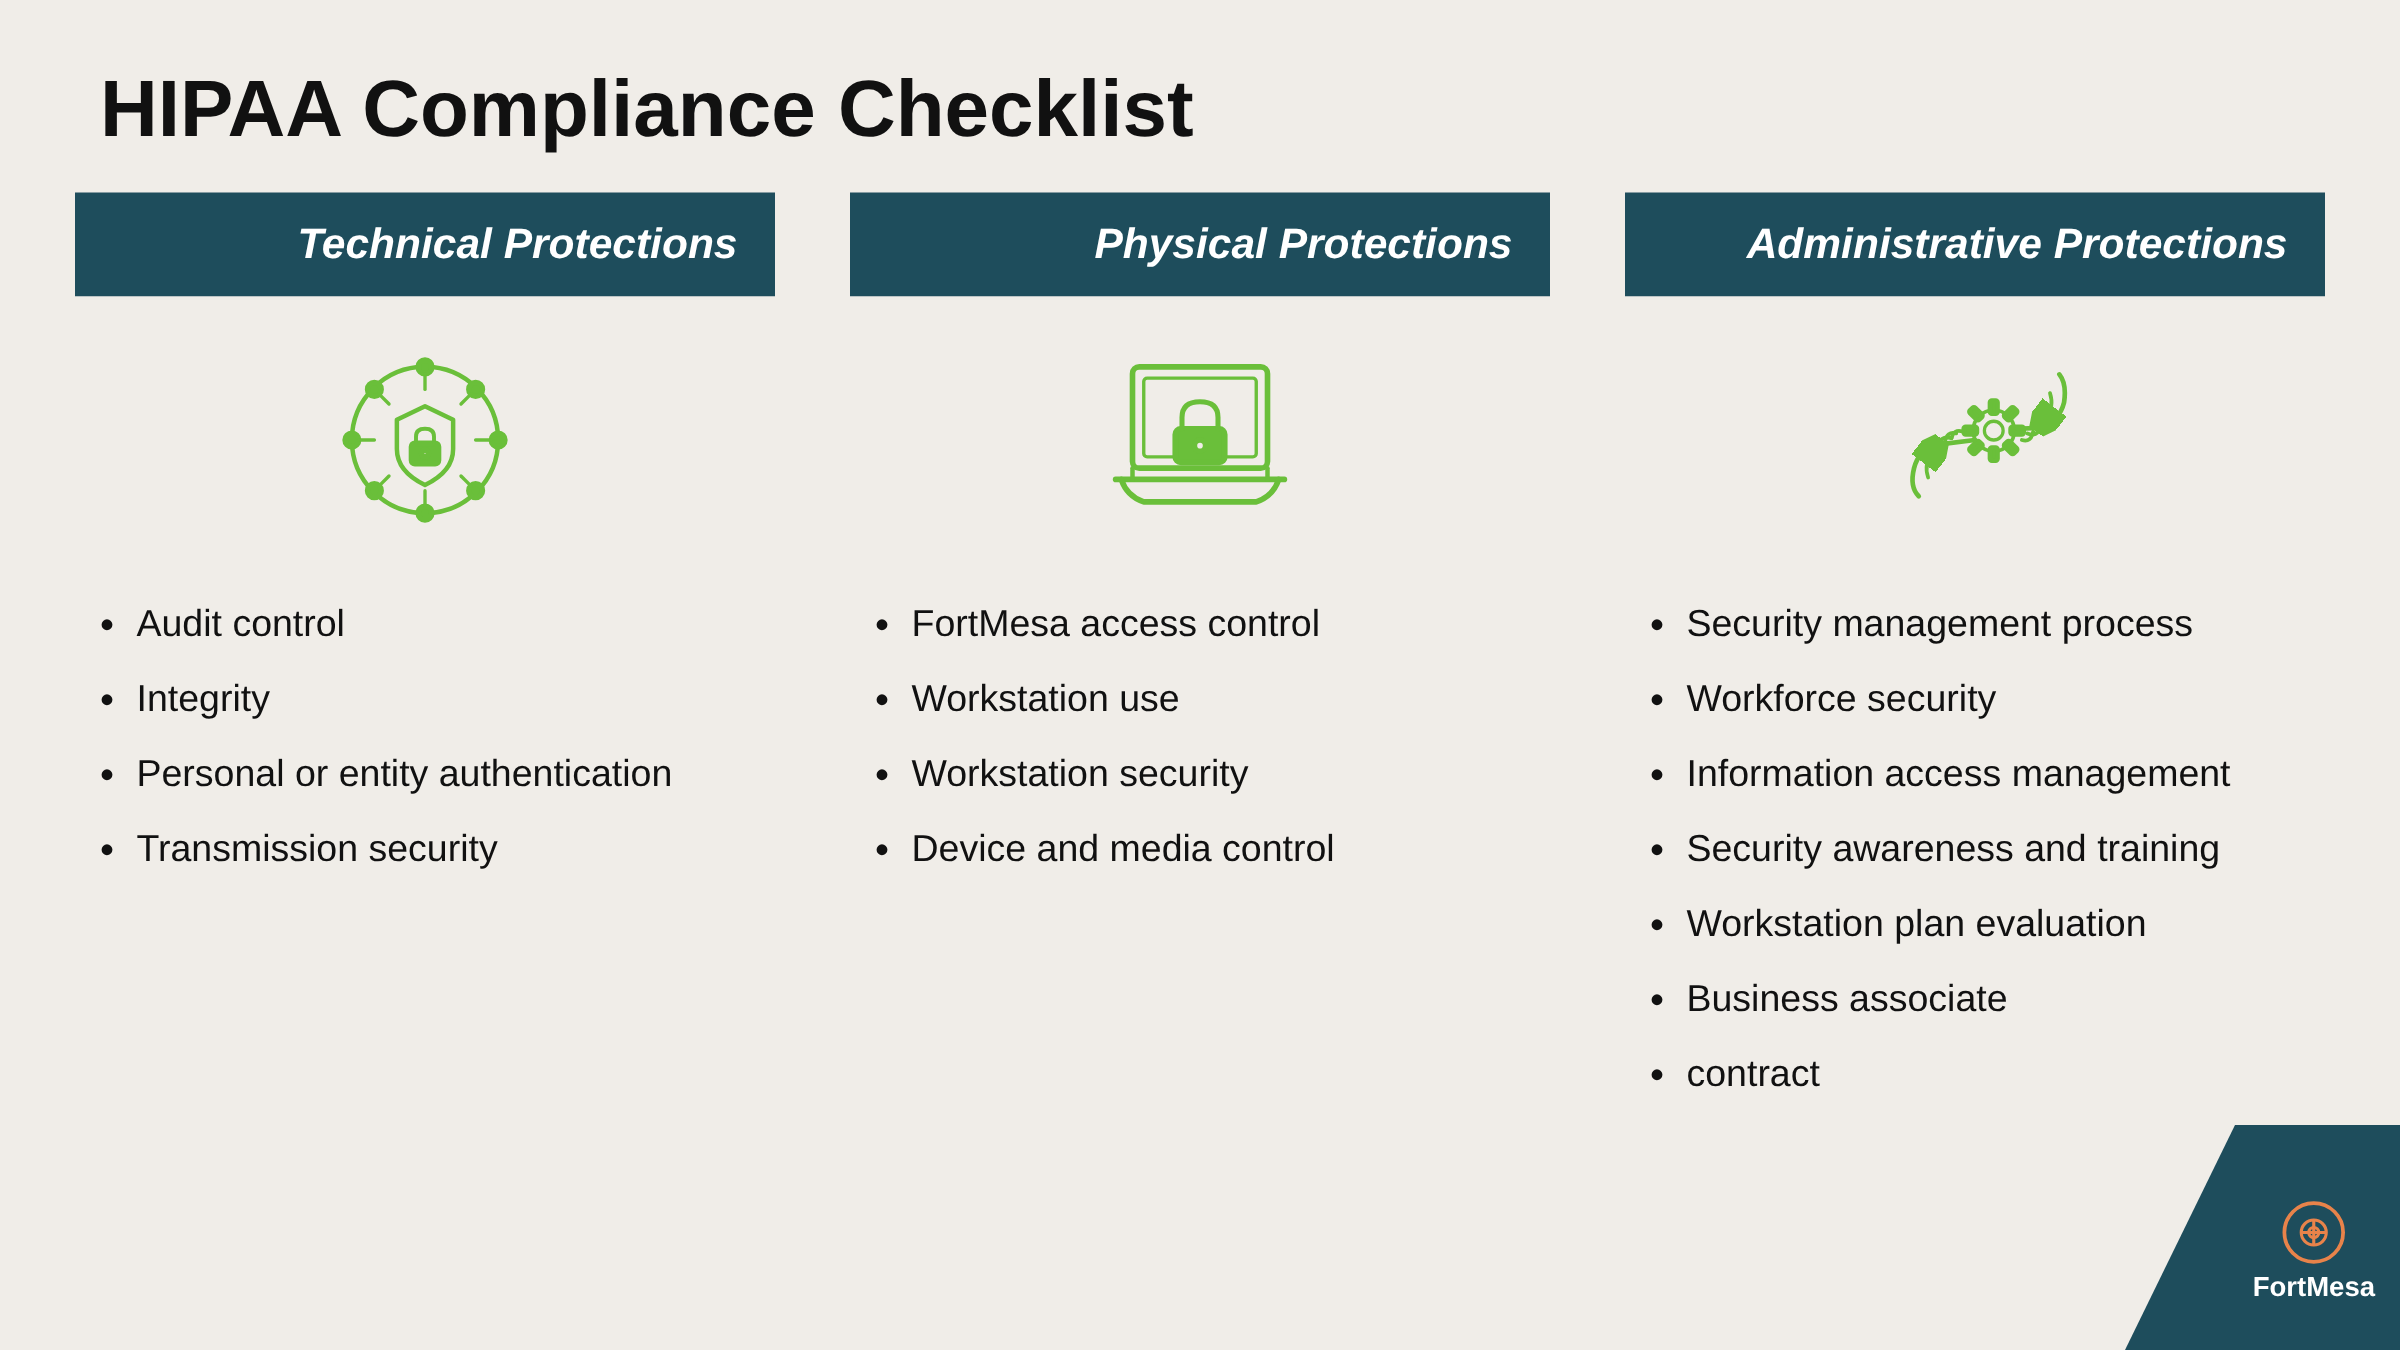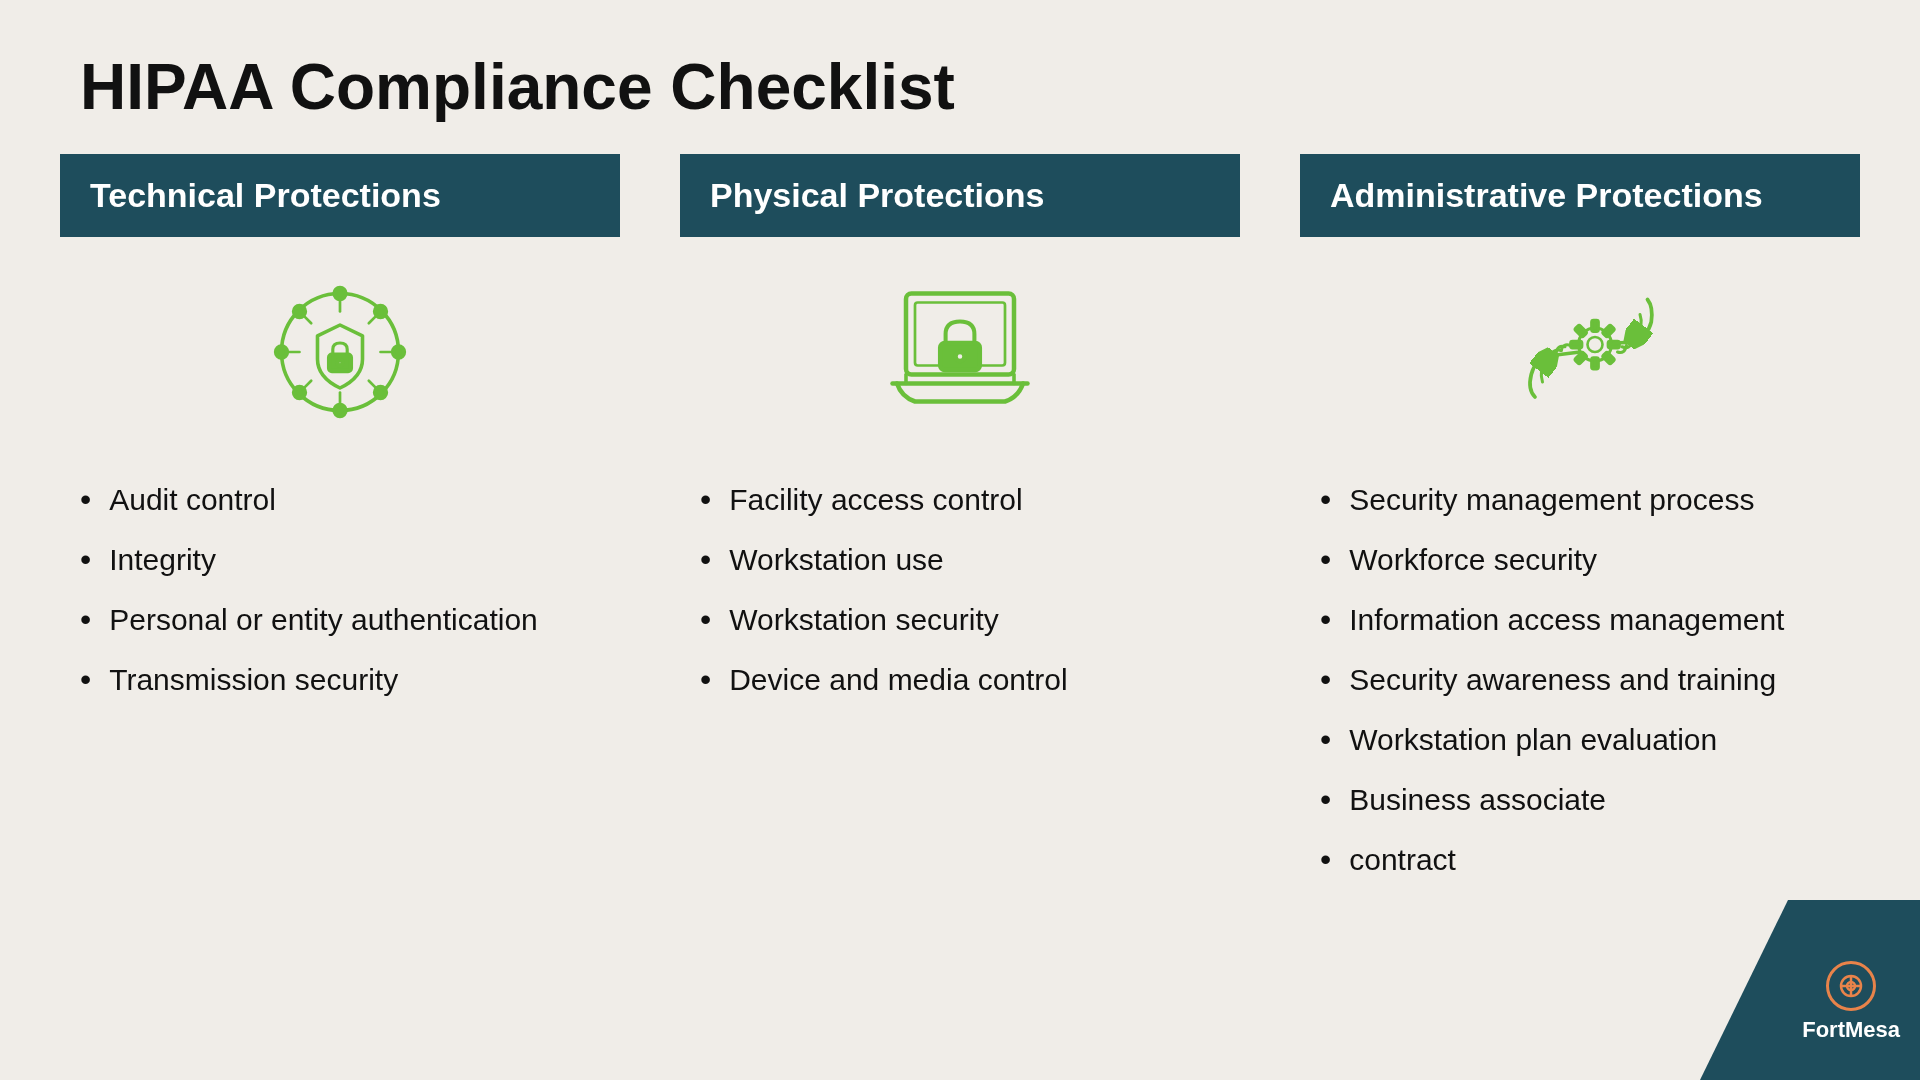--- a/index.html
+++ b/index.html
@@ -34,23 +34,24 @@
       flex: 1;
       max-width: 560px;
     }
 
     .column-header {
       background-color: #1e4d5c;
       color: #ffffff;
       font-size: 34px;
       font-weight: 700;
       padding: 22px 30px;
-      text-align: left;
+      text-align: right;
       font-family: Arial, sans-serif;
       margin-bottom: 0;
+      font-style: italic;
     }
 
     .icon-area {
       display: flex;
       justify-content: center;
       align-items: center;
       height: 230px;
       padding: 20px;
     }
 
@@ -192,21 +193,21 @@
 
         <path d="M25 135 L175 135" stroke="#6abf3a" stroke-width="5"></path>
         <path d="M30 135 Q35 150 50 155 L150 155 Q165 150 170 135" stroke="#6abf3a" stroke-width="5" fill="none"></path>
 
         <line x1="40" y1="125" x2="40" y2="135" stroke="#6abf3a" stroke-width="4"></line>
         <line x1="160" y1="125" x2="160" y2="135" stroke="#6abf3a" stroke-width="4"></line>
       </svg>
     </div>
     <ul class="items-list">
       <li>
-          <span>Facility access control</span>
+          <span>FortMesa access control</span>
         </li>
       <li>
           <span>Workstation use</span>
         </li>
       <li>
           <span>Workstation security</span>
         </li>
       <li>
           <span>Device and media control</span>
         </li>

